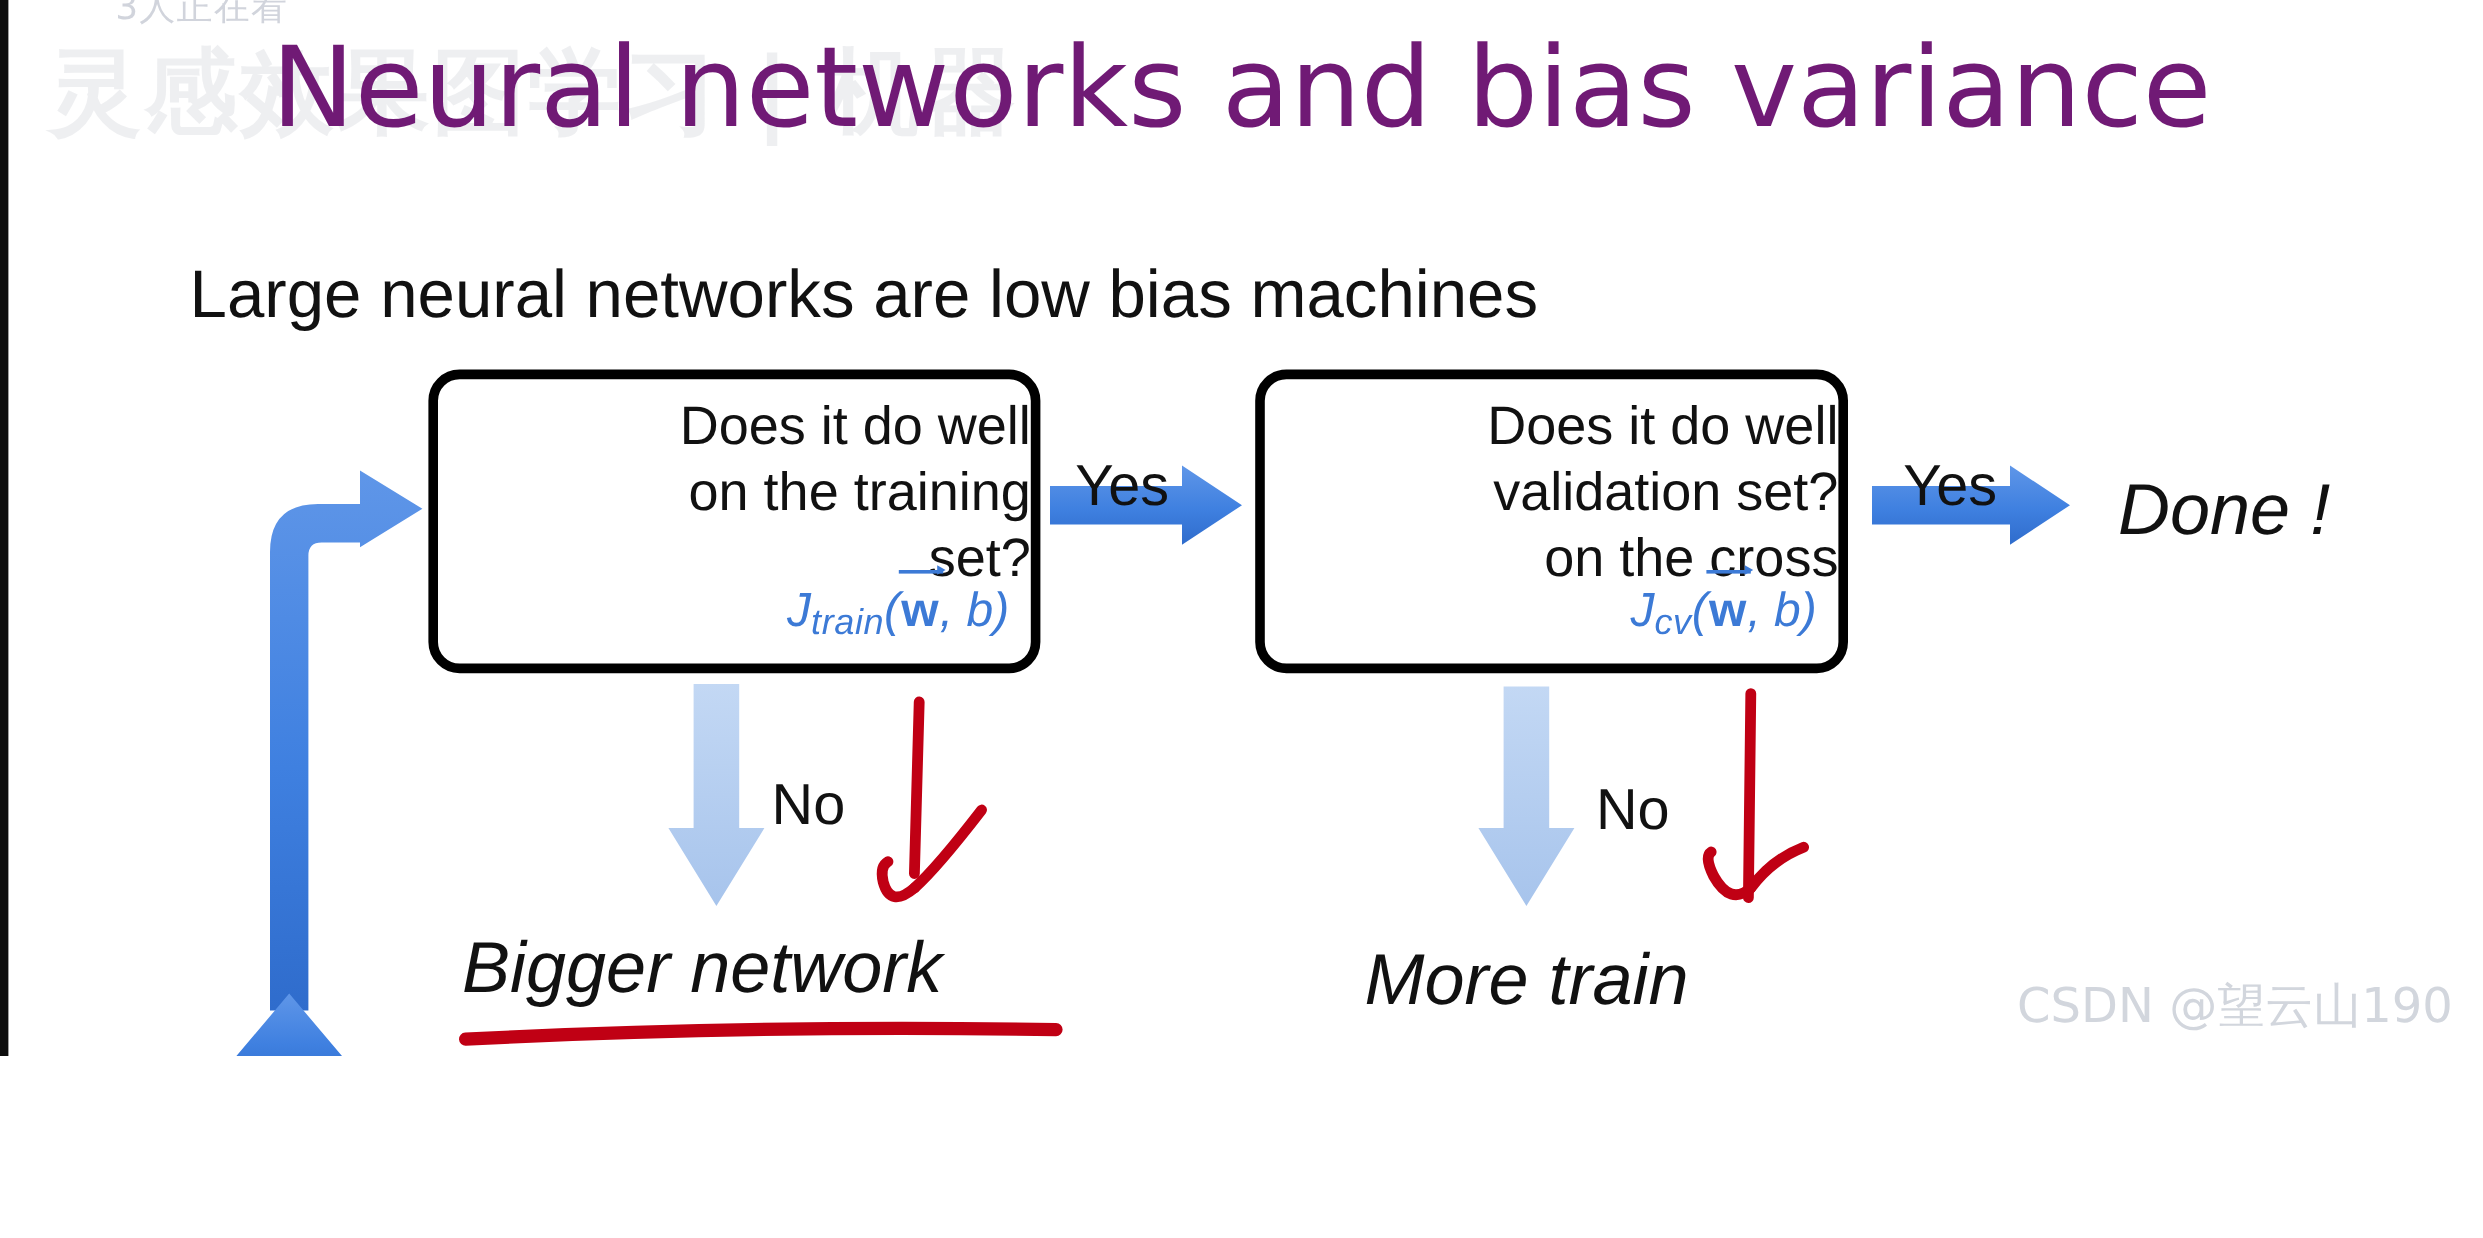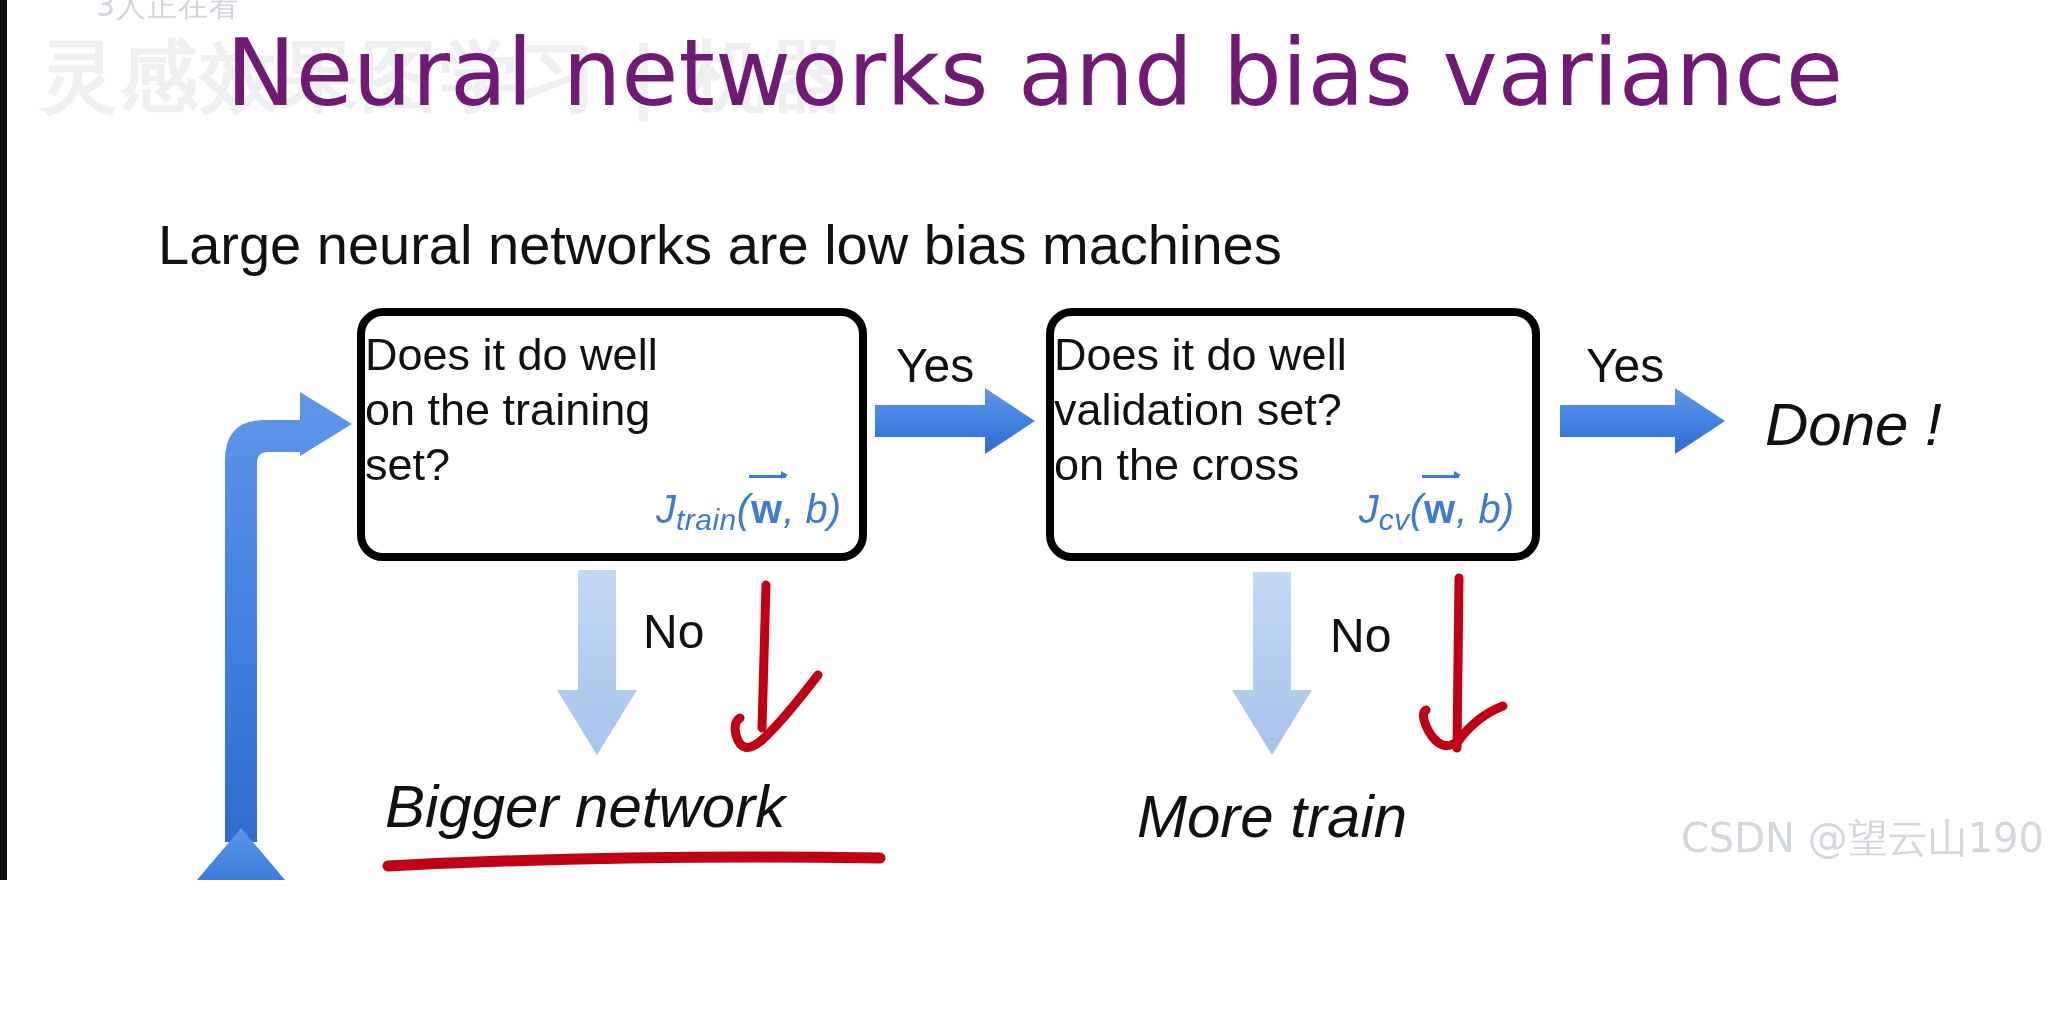--- a/index.html
+++ b/index.html
@@ -79,21 +79,21 @@
     border-radius: 26px;
     background: #ffffff;
     box-sizing: border-box;
   }
   #box-train { left: 357px; top: 308px; width: 510px; height: 253px; }
   #box-cv    { left: 1046px; top: 308px; width: 494px; height: 253px; }
   .dbox .qtext {
     position: absolute;
     left: 0; right: 0;
     top: 12px;
-    text-align: left;
+    text-align: right;
     font-size: 45px;
     line-height: 1.22;
     color: #111111;
     font-family: "Liberation Sans", sans-serif;
   }
   .dbox .cost {
     position: absolute;
     right: 18px;
     bottom: 16px;
     font-size: 40px;
@@ -131,20 +131,21 @@
     border-top: 4px solid transparent;
     border-bottom: 4px solid transparent;
   }
   
   .lbl {
     position: absolute;
     font-size: 48px;
     color: #111111;
     font-family: "Liberation Sans", sans-serif;
     white-space: nowrap;
+    margin-top: 40px;
   }
   #yes-1 { left: 896px; top: 338px; }
   #yes-2 { left: 1586px; top: 338px; }
   #no-1  { left: 643px; top: 604px; }
   #no-2  { left: 1330px; top: 608px; }
   #done  { left: 1765px; top: 390px; font-size: 60px; }
   .outcome {
     position: absolute;
     font-size: 60px;
     color: #111111;

